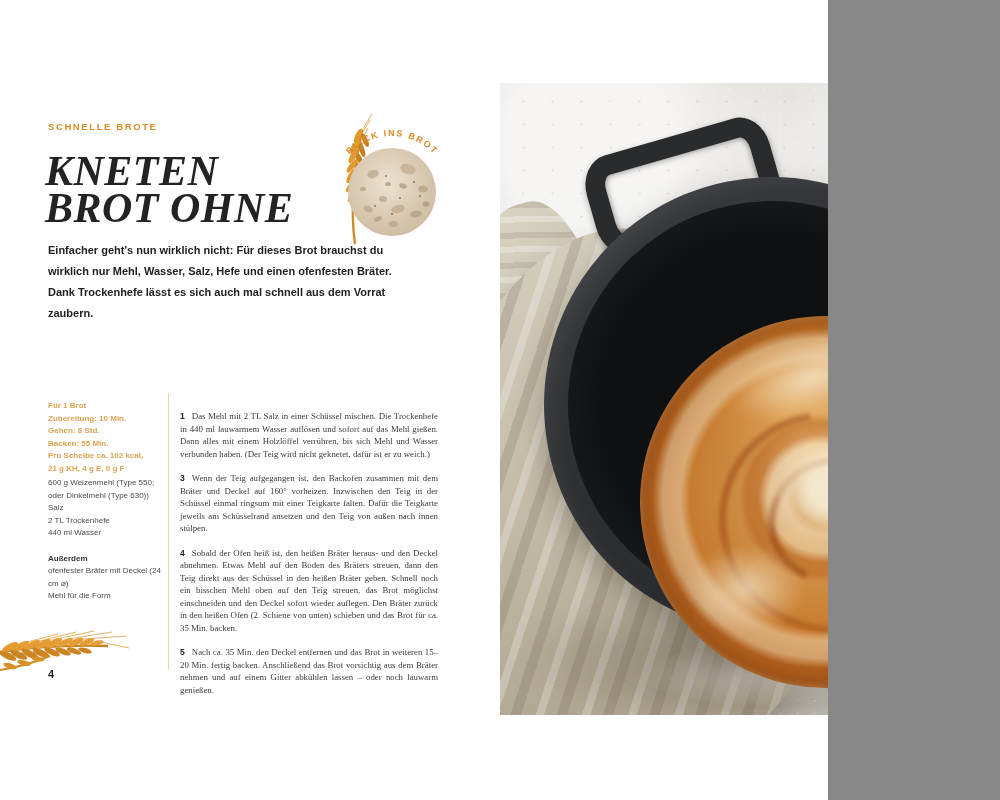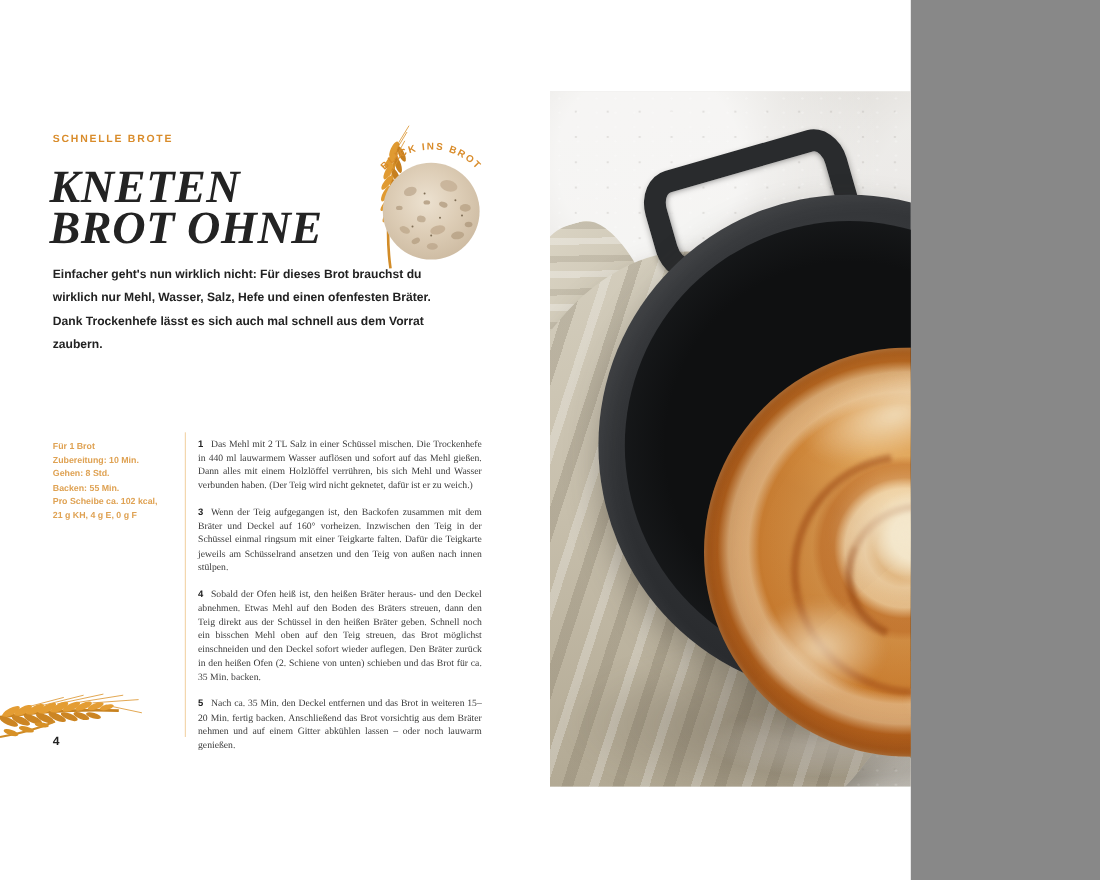--- a/index.html
+++ b/index.html
@@ -20,21 +20,21 @@
 
   
   .info-col{position:absolute;left:48px;top:400px;width:118px;font-size:8px;line-height:12.5px;
             font-weight:700;color:#dfa253;}
   .info-col div{margin:0;}
   .divider{position:absolute;left:168px;top:393px;width:1px;height:277px;background:#f2d3a6;}
   .ing-col{position:absolute;left:48px;top:477px;width:118px;font-size:8px;line-height:12.5px;
            color:#4b4b4b;}
   .ing-col .item{margin:0;}
   .ing-extra-head{font-weight:700;color:#333;margin-top:13px;}
-  .steps-col{position:absolute;left:180px;top:397px;width:258px;font-family:"Liberation Serif",serif;
+  .steps-col{position:absolute;left:180px;top:410px;width:258px;font-family:"Liberation Serif",serif;
              font-size:8.8px;line-height:12.5px;color:#3a3a3a;text-align:justify;}
   .step{margin:0 0 12px 0;}
   .step .num{font-weight:700;color:#222;margin-right:7px;font-family:"Liberation Sans",sans-serif;font-size:8.6px;}
   .page-num{position:absolute;left:48px;top:668px;font-size:11px;font-weight:700;color:#222;}
   .wheat-bottom{position:absolute;left:0;top:606px;}
 
   
   .photo{position:absolute;left:500px;top:83px;width:500px;height:632px;overflow:hidden;
          background:
            radial-gradient(circle at 18% 10%, rgba(255,255,255,.75) 0 12%, rgba(255,255,255,0) 30%),
@@ -196,20 +196,29 @@
     <div>Für 1 Brot</div>
     <div>Zubereitung: 10 Min.</div>
     <div>Gehen: 8 Std.</div>
     <div>Backen: 55 Min.</div>
     <div>Pro Scheibe ca. 102 kcal,</div>
     <div>21 g KH, 4 g E, 0 g F</div>
   </div>
 
   <div class="divider"></div>
 
+  <div class="ing-col">
+    <div class="item">600 g Weizenmehl (Type 550; oder Dinkelmehl (Type 630))</div>
+    <div class="item">Salz</div>
+    <div class="item">2 TL Trockenhefe</div>
+    <div class="item">440 ml Wasser</div>
+    <div class="ing-extra-head">Außerdem</div>
+    <div class="item">ofenfester Bräter mit Deckel (24 cm ⌀)</div>
+    <div class="item">Mehl für die Form</div>
+  </div>
 
   <div class="steps-col">
     <p class="step"><span class="num">1</span><span>Das Mehl mit 2 TL Salz in einer Schüssel mischen. Die Trockenhefe in 440 ml lauwarmem Wasser auflösen und sofort auf das Mehl gießen. Dann alles mit einem Holzlöffel verrühren, bis sich Mehl und Wasser verbunden haben. (Der Teig wird nicht geknetet, dafür ist er zu weich.)</span></p>
     <p class="step"><span class="num">3</span><span>Wenn der Teig aufgegangen ist, den Backofen zusammen mit dem Bräter und Deckel auf 160° vorheizen. Inzwischen den Teig in der Schüssel einmal ringsum mit einer Teigkarte falten. Dafür die Teigkarte jeweils am Schüsselrand ansetzen und den Teig von außen nach innen stülpen.</span></p>
     <p class="step"><span class="num">4</span><span>Sobald der Ofen heiß ist, den heißen Bräter heraus- und den Deckel abnehmen. Etwas Mehl auf den Boden des Bräters streuen, dann den Teig direkt aus der Schüssel in den heißen Bräter geben. Schnell noch ein bisschen Mehl oben auf den Teig streuen, das Brot möglichst einschneiden und den Deckel sofort wieder auflegen. Den Bräter zurück in den heißen Ofen (2. Schiene von unten) schieben und das Brot für ca. 35 Min. backen.</span></p>
     <p class="step"><span class="num">5</span><span>Nach ca. 35 Min. den Deckel entfernen und das Brot in weiteren 15–20 Min. fertig backen. Anschließend das Brot vorsichtig aus dem Bräter nehmen und auf einem Gitter abkühlen lassen – oder noch lauwarm genießen.</span></p>
   </div>
 
   <div class="wheat-bottom">
     <svg width="130" height="78" viewBox="0 0 130 78">

